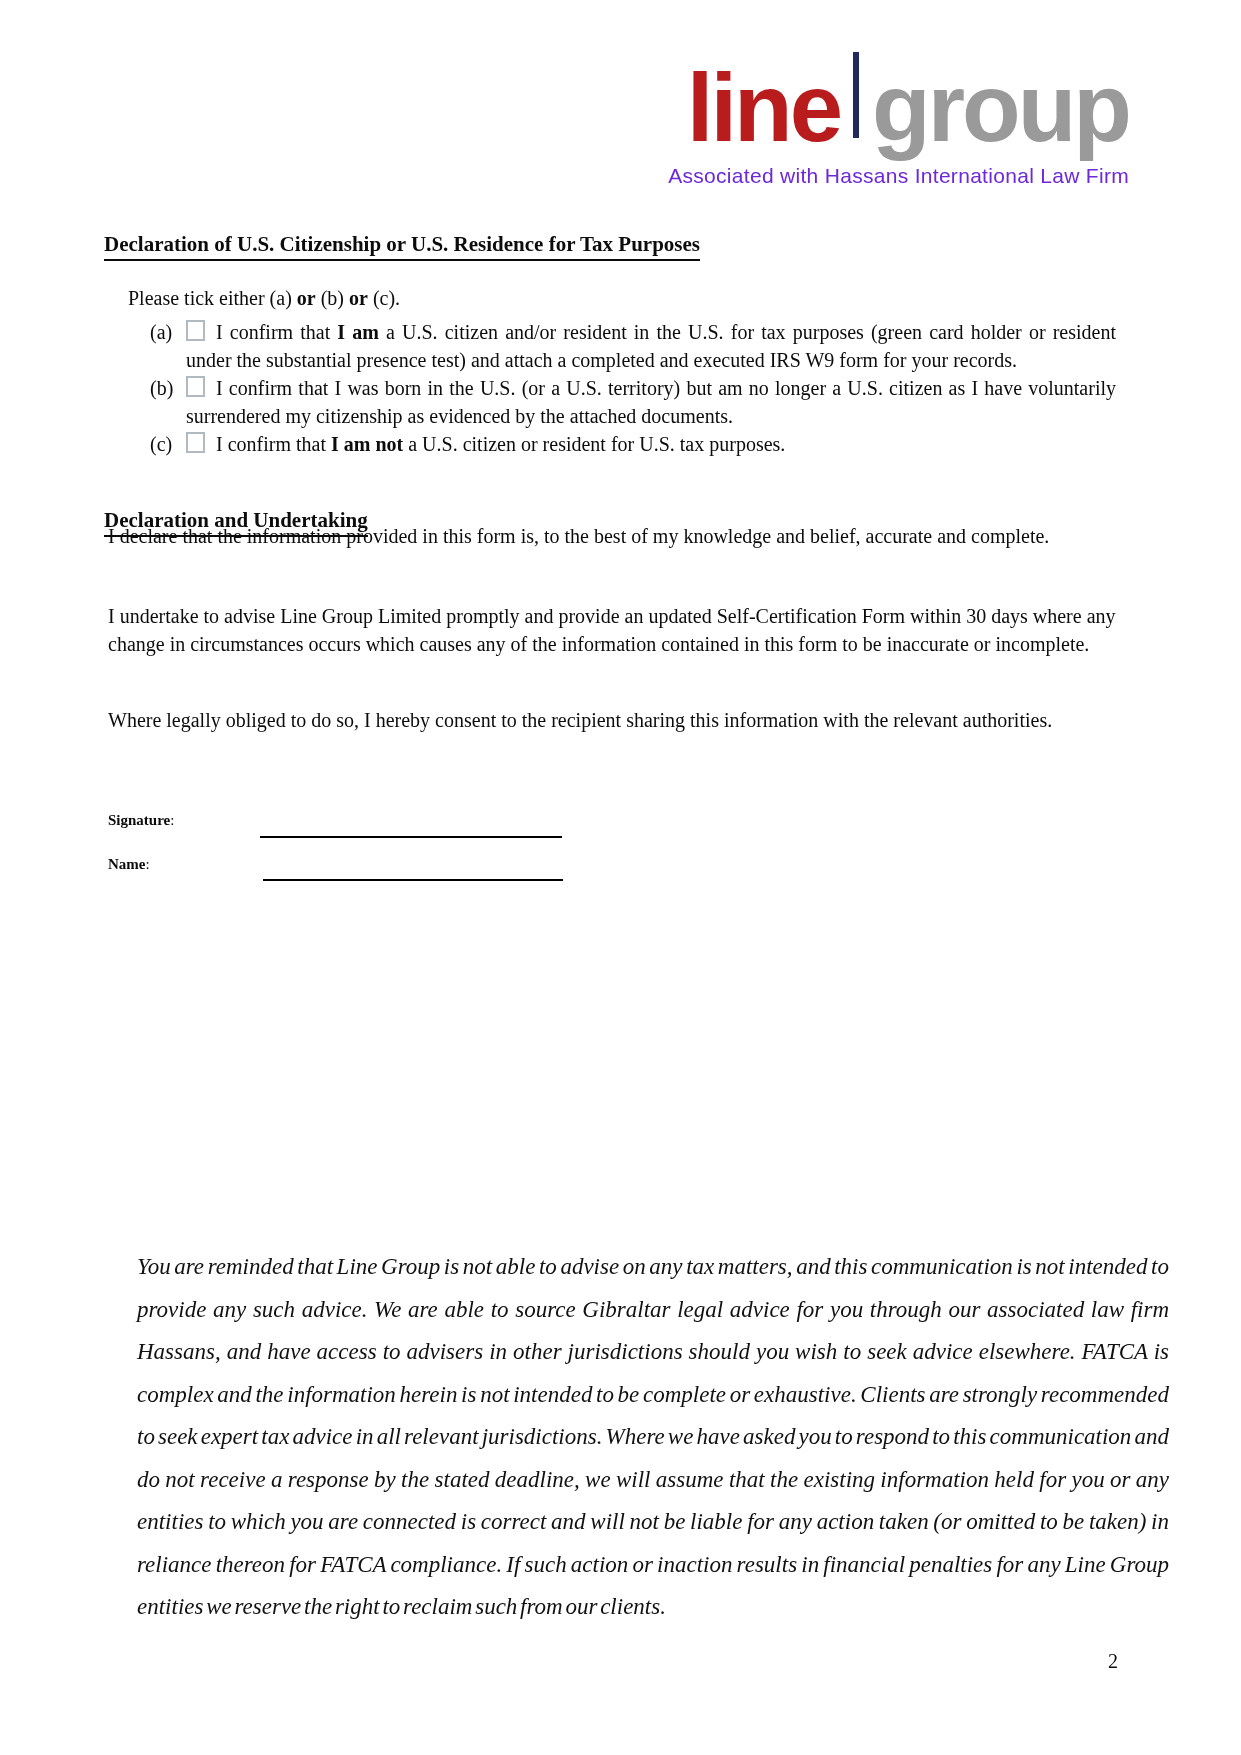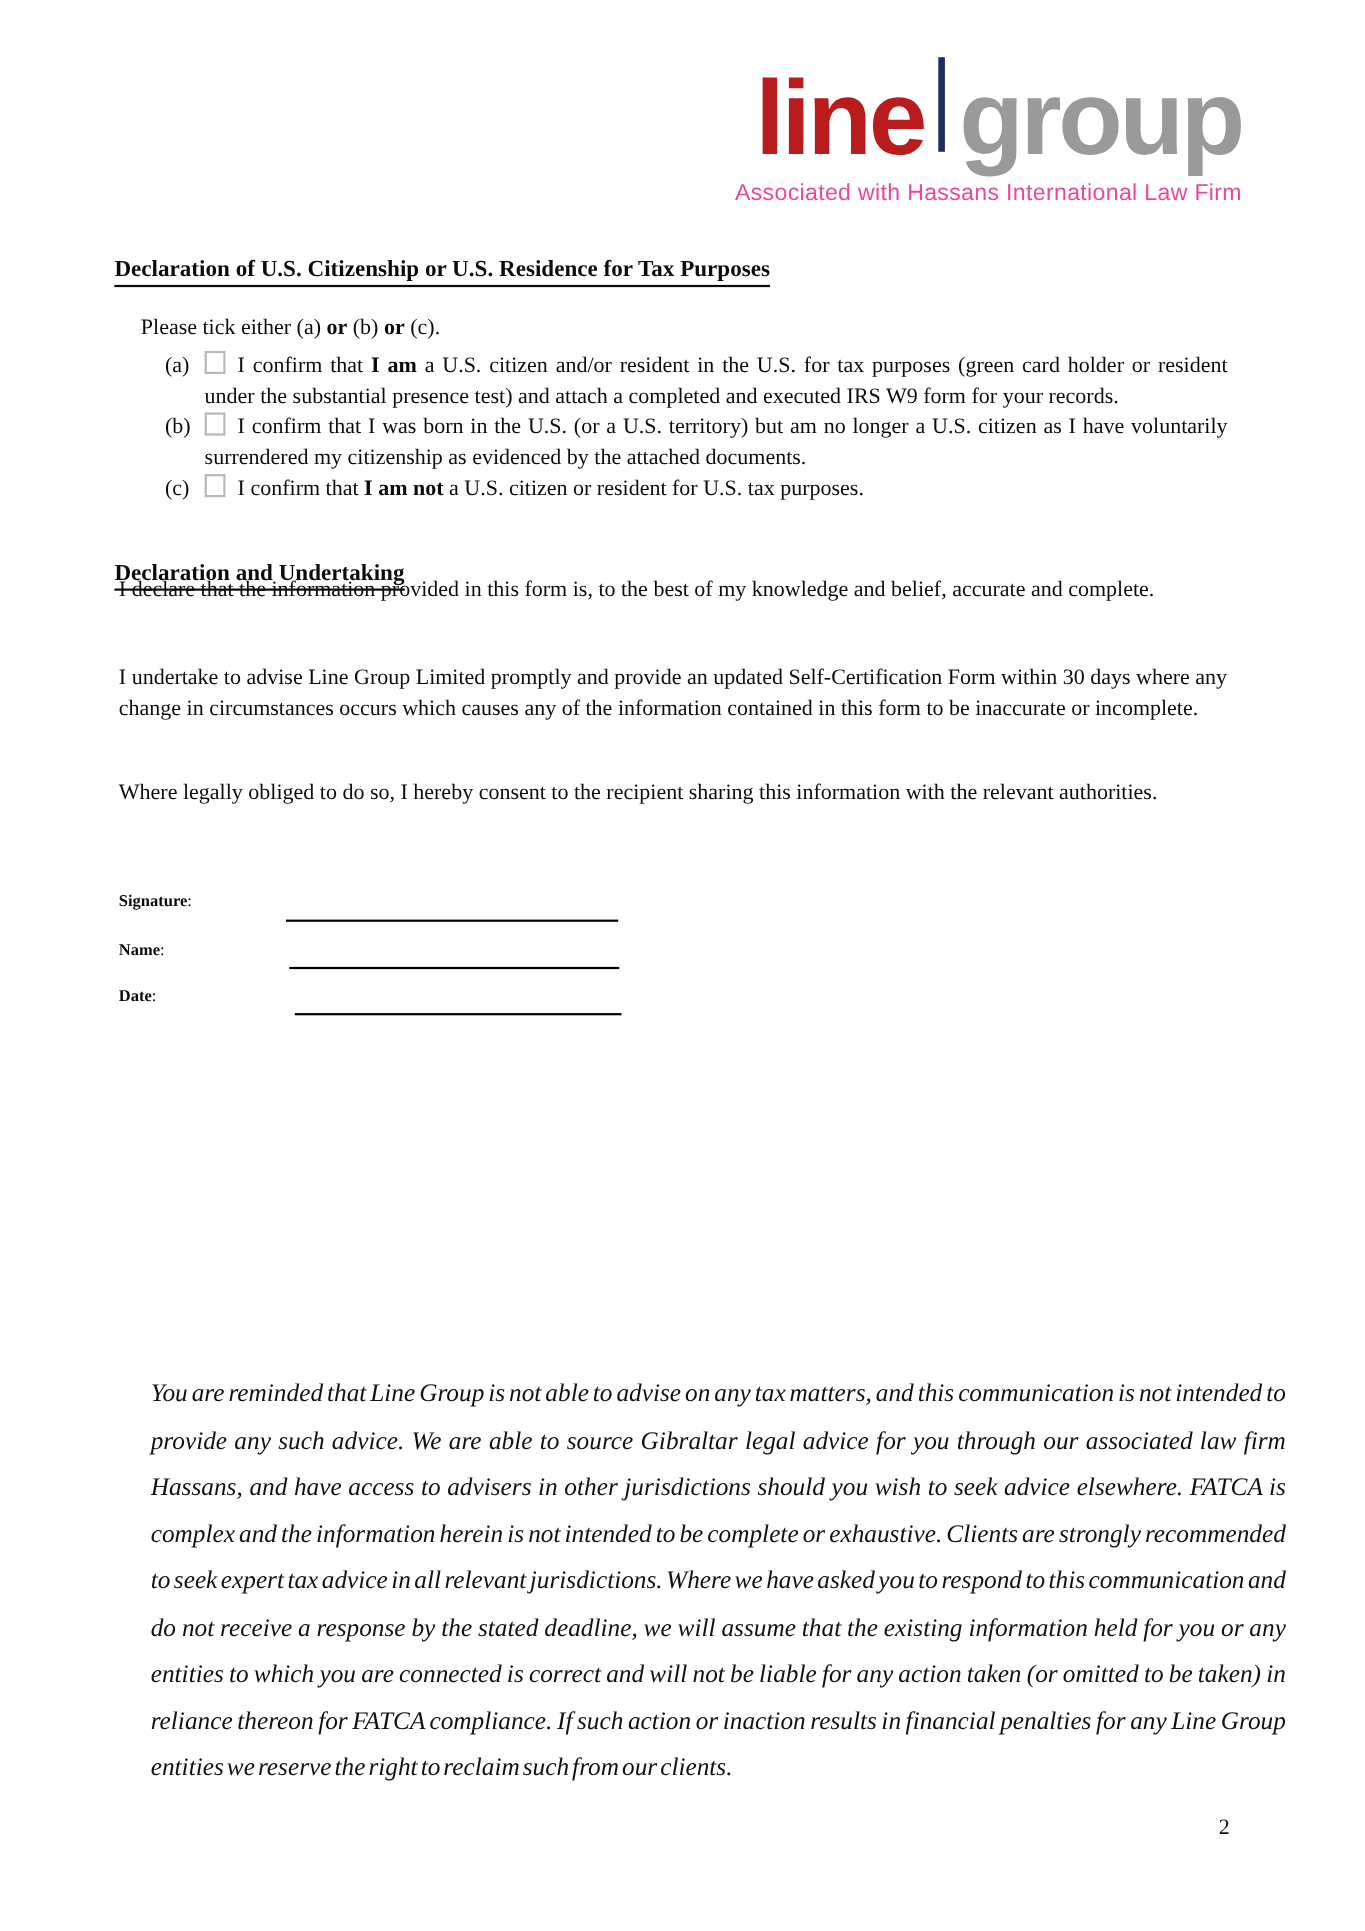--- a/index.html
+++ b/index.html
@@ -23,21 +23,21 @@
   }
   .logo-line  { color: #b91c1c; }
   .logo-group { color: #9a9a9a; }
   .logo-bar {
     display: block; width: 6px; height: 86px;
     background: #1f2b5b; margin: 0 13px 18px 13px;
   }
   .logo-tagline {
     margin-top: 8px;
     font-family: "Liberation Sans", sans-serif;
-    font-size: 21px; color: #ec4899; letter-spacing: 0.3px;
+    font-size: 21px; color: #6d28d9; letter-spacing: 0.3px;
   }
 
   
   .h-underline {
     display: inline-block;
     font-weight: bold;
     border-bottom: 2px solid #0c0c0c;
     padding-bottom: 2px;
   }
   .sec-title { position: absolute; left: 104px; font-size: 21px; }
@@ -124,22 +124,18 @@
   <div class="para p3">Where legally obliged to do so, I hereby consent to the recipient sharing this information with the relevant authorities.</div>
 
   <div class="sig-row row-sig">
     <span class="sig-label">Signature</span><span class="sig-colon">:</span>
     <span class="sig-line"></span>
   </div>
   <div class="sig-row row-name">
     <span class="sig-label">Name</span><span class="sig-colon">:</span>
     <span class="sig-line"></span>
   </div>
-  <div class="sig-row row-date">
-    <span class="sig-label">Date</span><span class="sig-colon">:</span>
-    <span class="sig-line"></span>
-  </div>
 
   <div class="disclaimer">You are reminded that Line Group is not able to advise on any tax matters, and this communication is not intended to provide any such advice. We are able to source Gibraltar legal advice for you through our associated law firm Hassans, and have access to advisers in other jurisdictions should you wish to seek advice elsewhere. FATCA is complex and the information herein is not intended to be complete or exhaustive. Clients are strongly recommended to seek expert tax advice in all relevant jurisdictions. Where we have asked you to respond to this communication and do not receive a response by the stated deadline, we will assume that the existing information held for you or any entities to which you are connected is correct and will not be liable for any action taken (or omitted to be taken) in reliance thereon for FATCA compliance. If such action or inaction results in financial penalties for any Line Group entities we reserve the right to reclaim such from our clients.</div>
 
   <div class="page-num">2</div>
 
 </div>
 
 </body></html>

